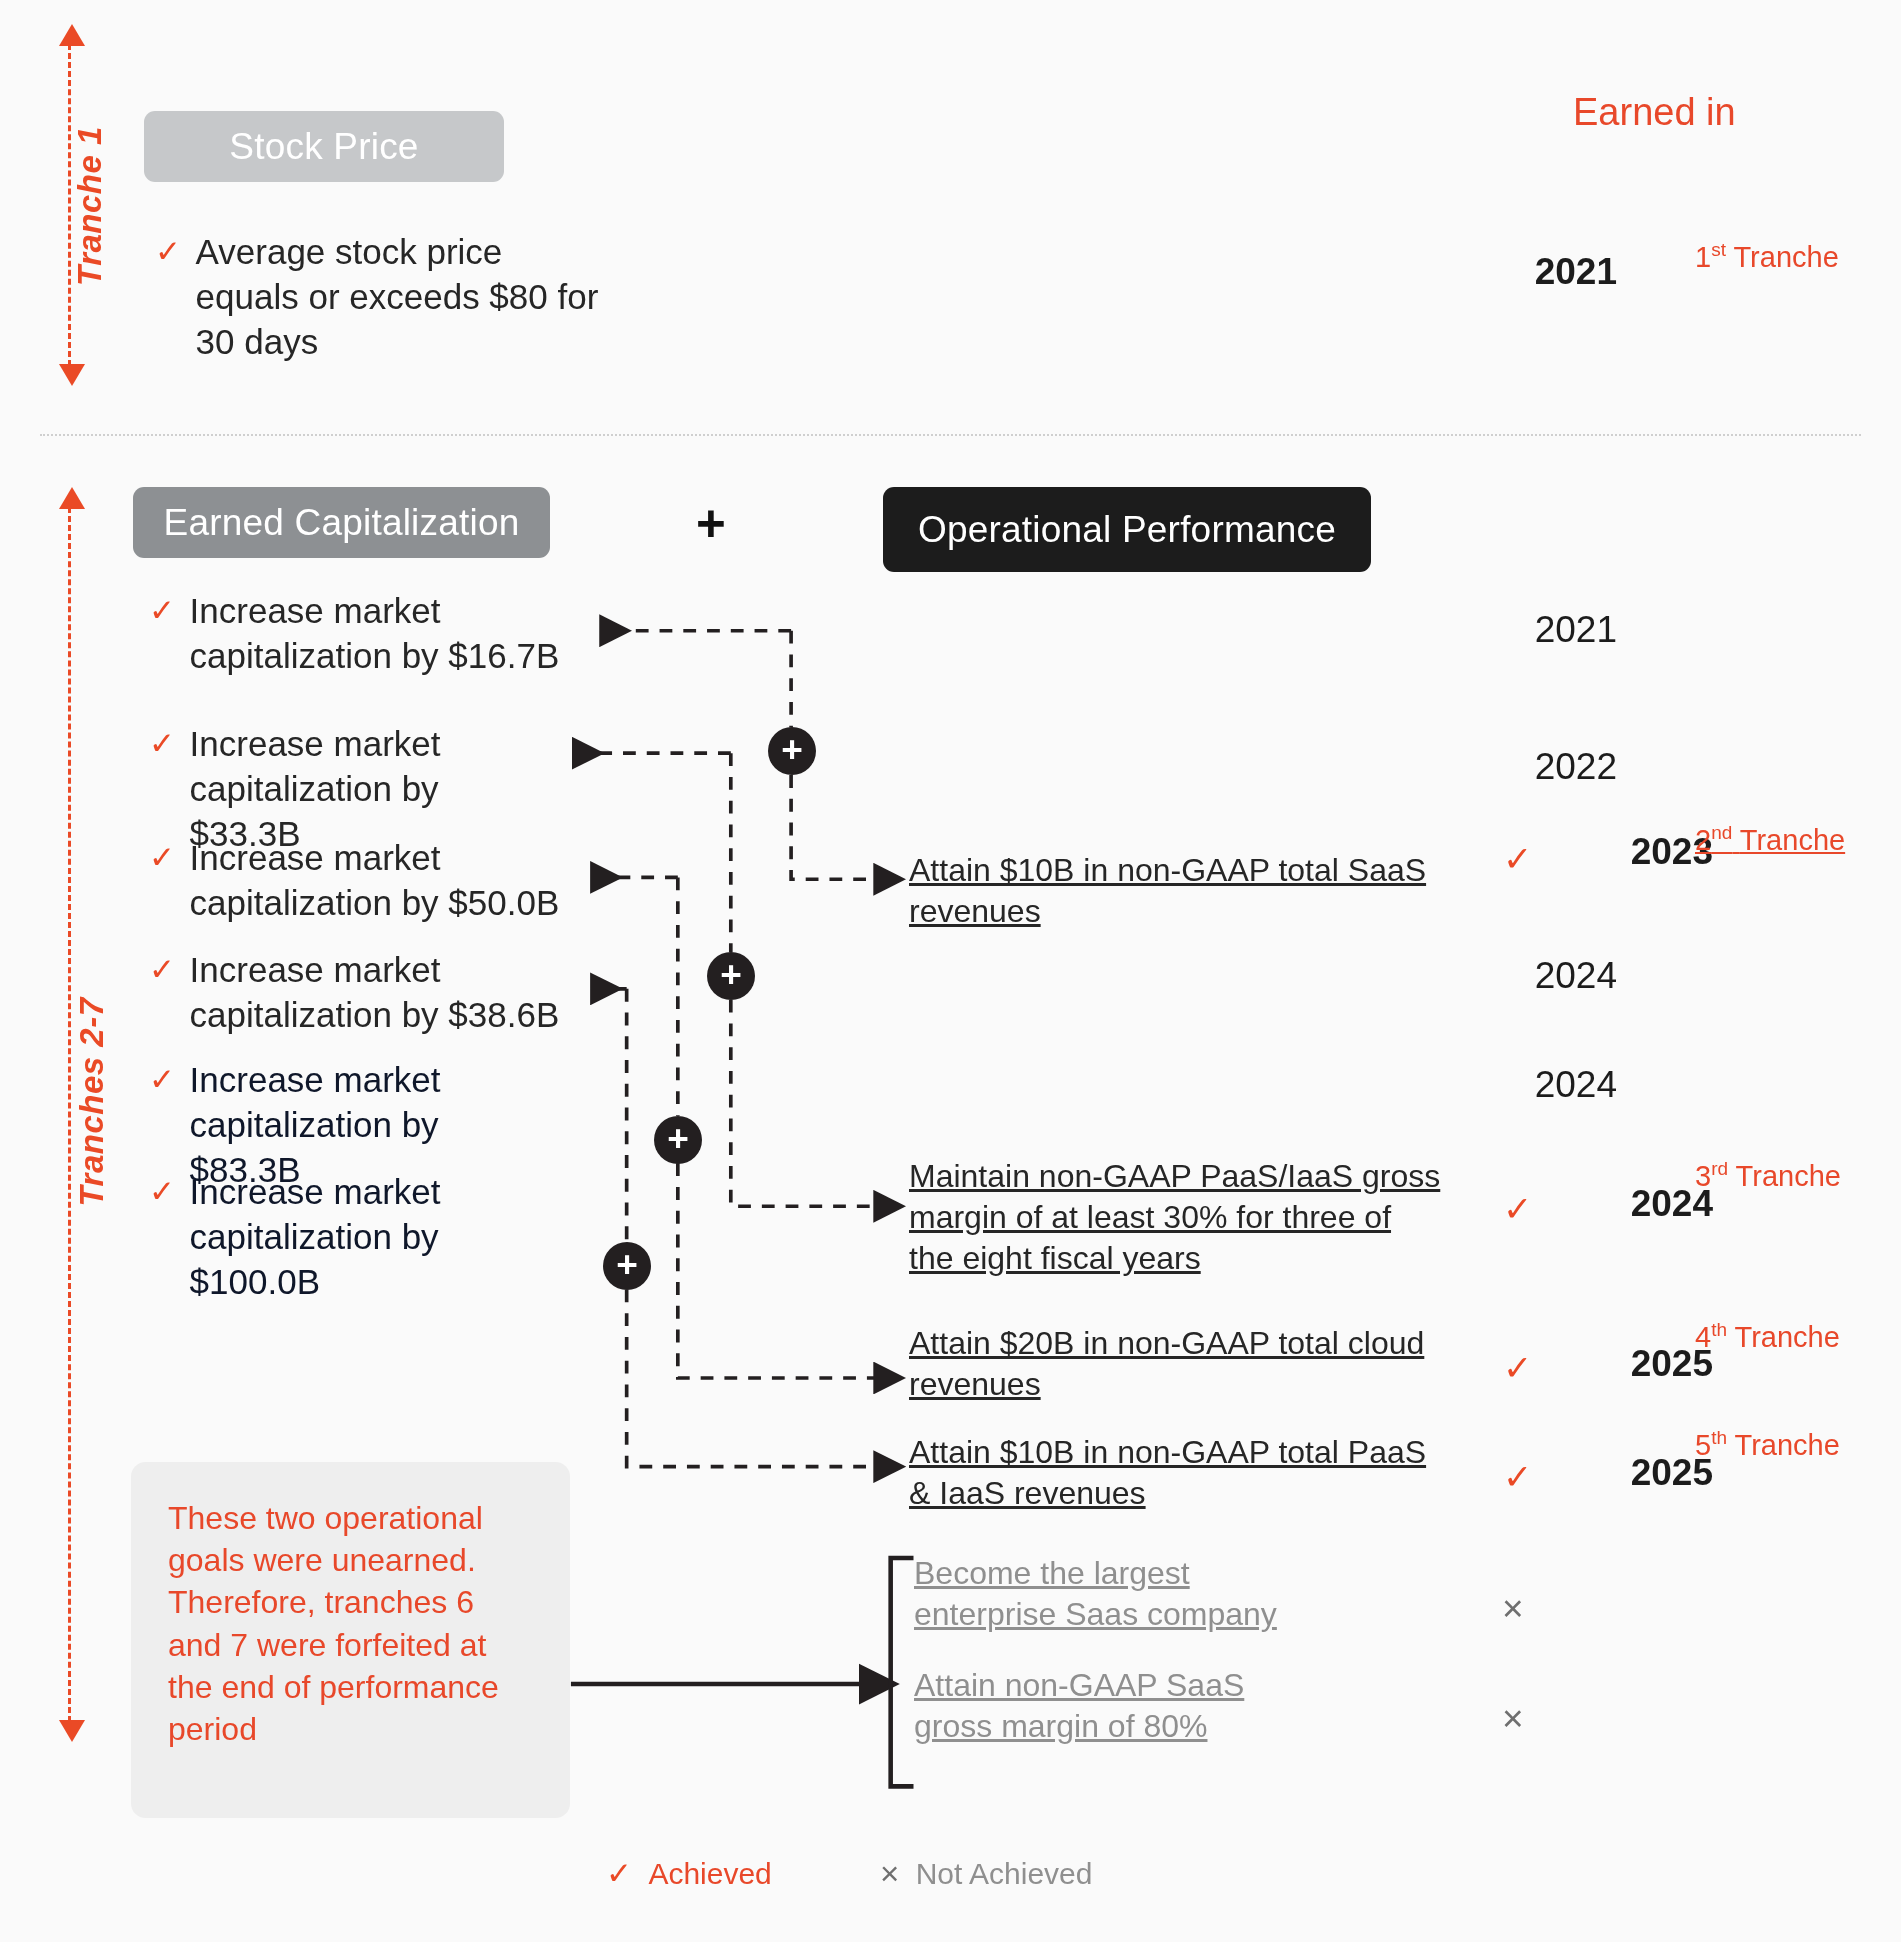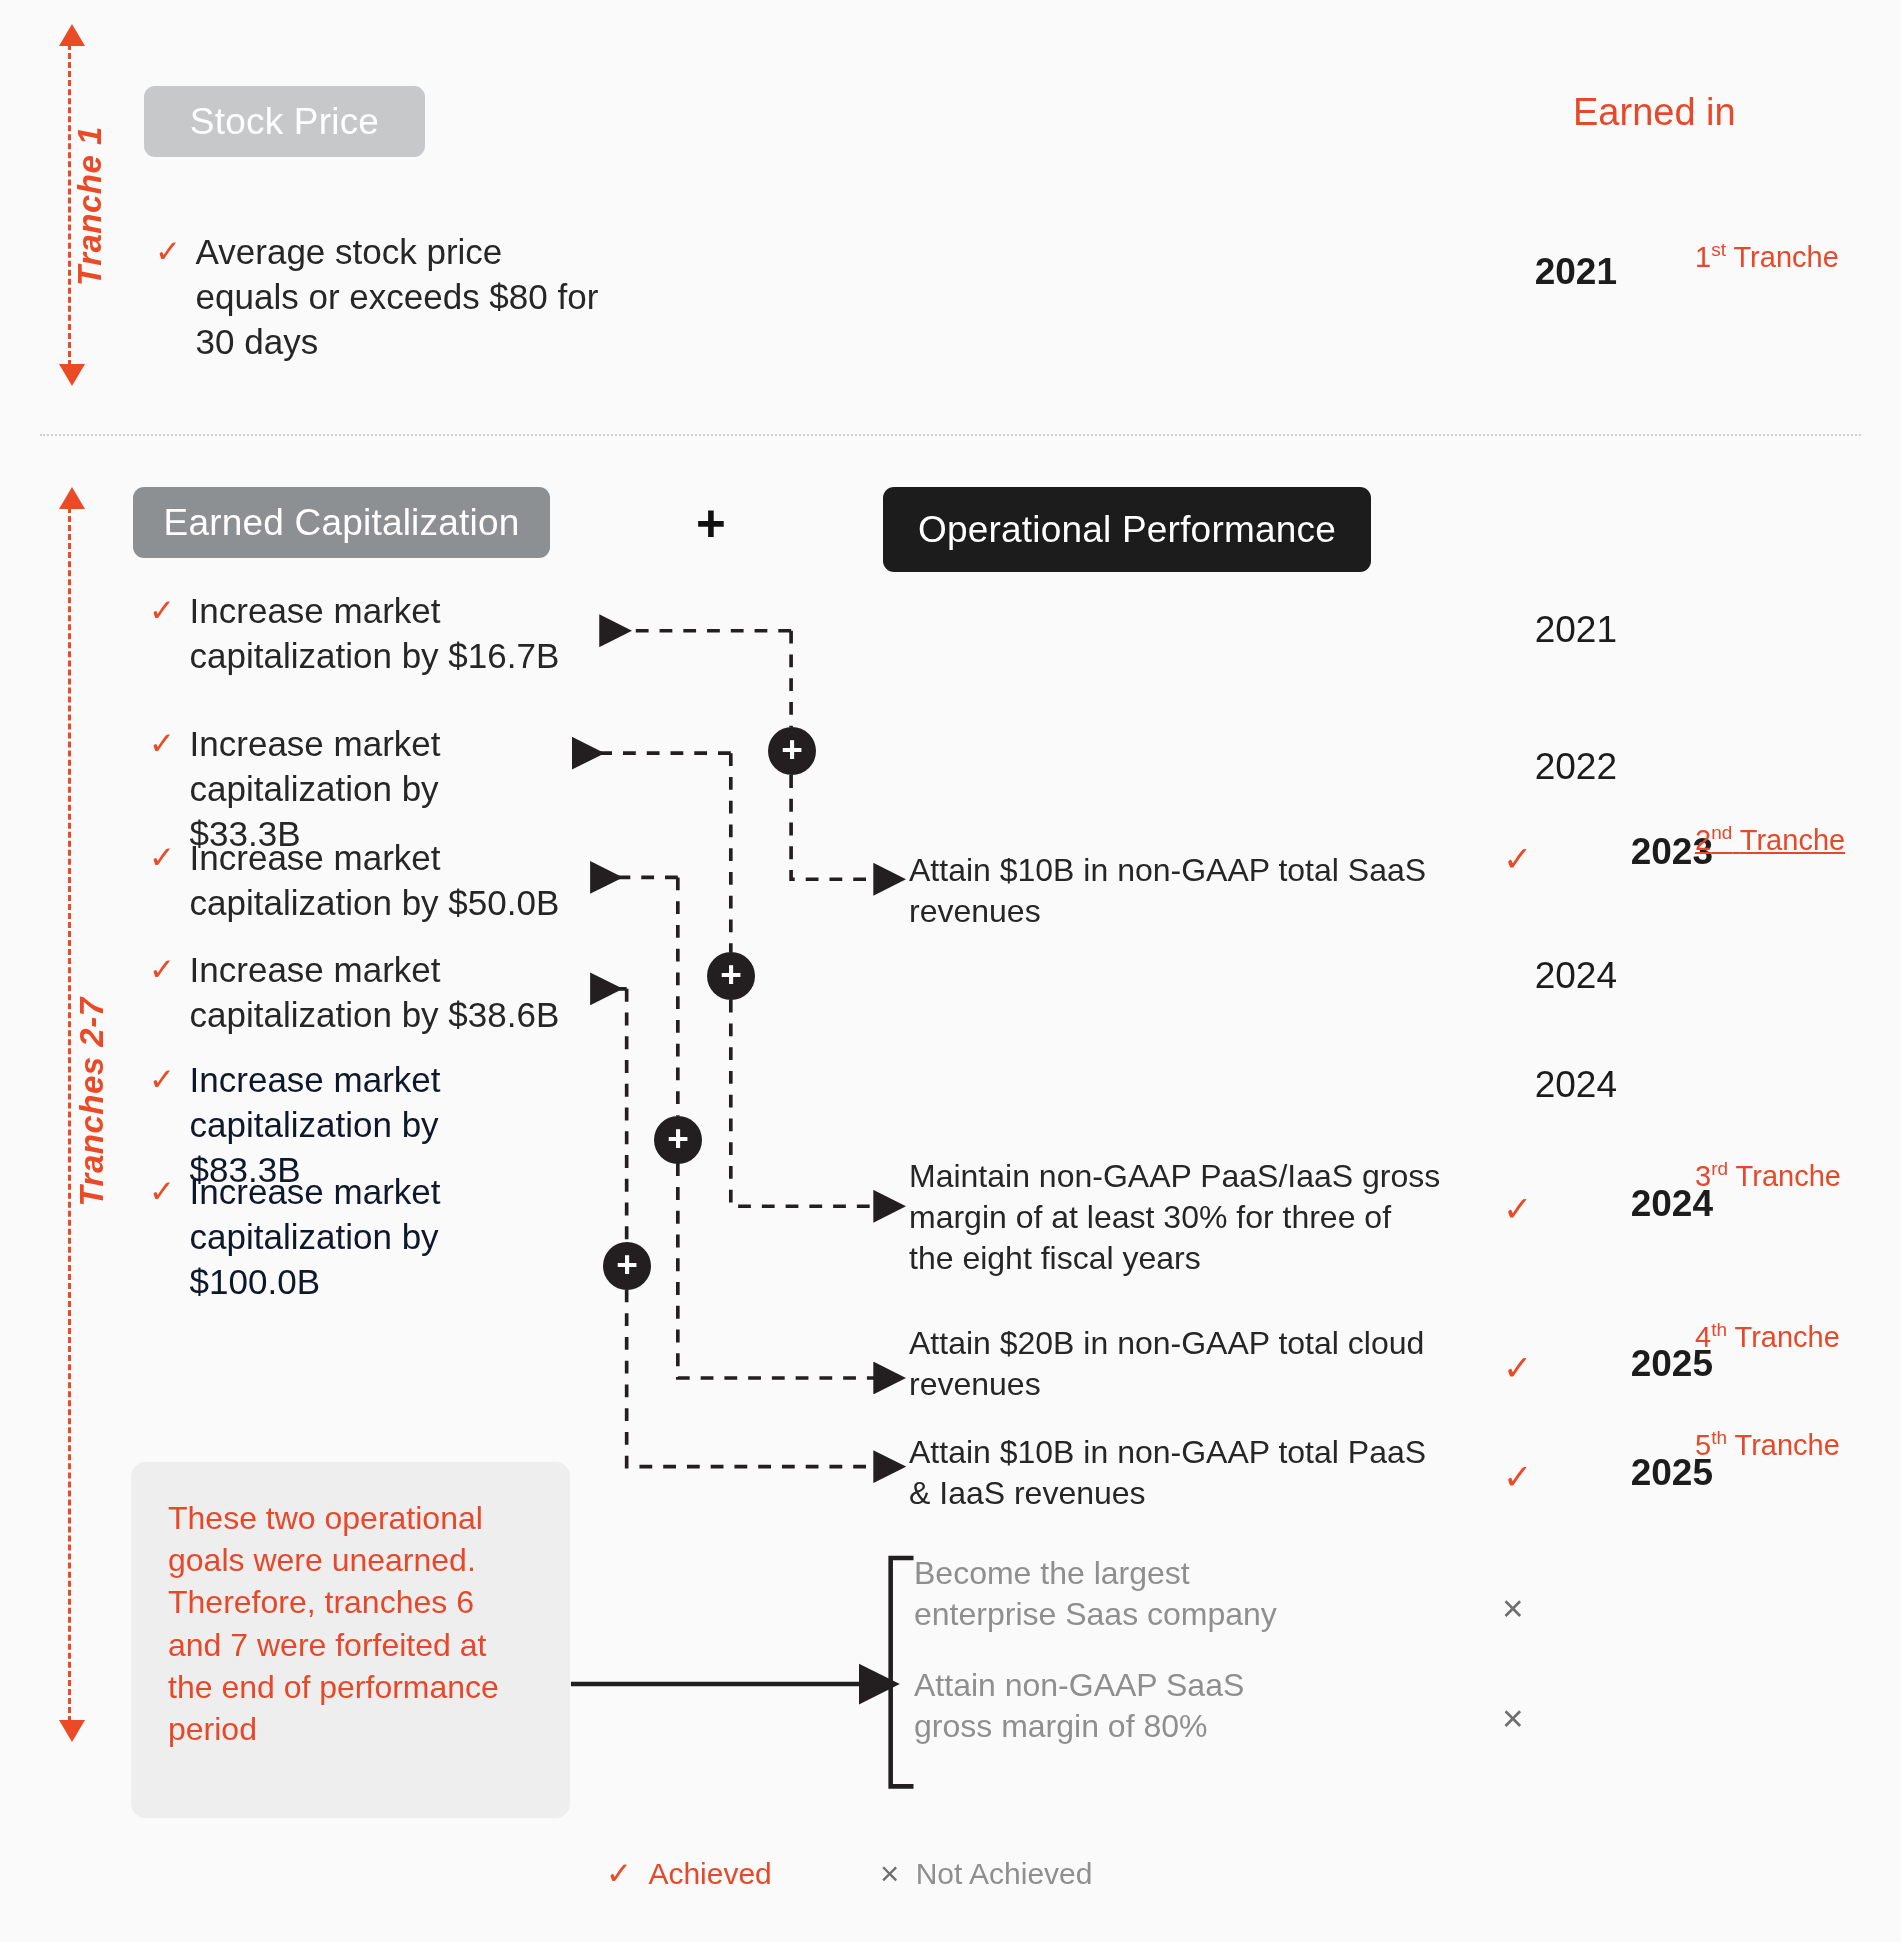--- a/index.html
+++ b/index.html
@@ -51,21 +51,21 @@
   
   .bullet{position:absolute;display:flex;align-items:flex-start;}
   .bullet .tick{
     color:#ea4a26;font-size:31px;line-height:1;margin-right:14.6px;margin-top:5.5px;
     flex:0 0 auto;
   }
   .bullet .txt{font-size:35px;line-height:1.28;}
   .txt.dim{color:#0f172a;}
 
   
-  .op{position:absolute;font-size:32px;line-height:1.28;}
+  .op{position:absolute;font-size:32px;line-height:1.28;text-decoration:underline;}
   .op.dim{color:#8f8f8f;}
 
   
   .earned-head{position:absolute;color:#e8482a;font-size:38px;}
   .year{position:absolute;font-size:37px;color:#1c1c1c;text-align:right;}
   .year.bold{font-weight:bold;}
   .tranche-tag{position:absolute;color:#e8482a;font-size:29px;white-space:nowrap;}
   .tranche-tag sup{font-size:19px;}
   .mark{position:absolute;font-size:35px;line-height:1;}
   .mark.yes{color:#ea4a26;}
@@ -142,21 +142,21 @@
       <path d="M1000,1705 L975,1705 L975,1955 L1000,1955"></path>
     </g>
   </svg>
 
   <div class="axis" style="left:68px;top:44px;height:322px;">
     <div class="arrow-up"></div>
     <div class="arrow-dn"></div>
   </div>
   <div class="axis-label" style="left:-20px;top:187px;width:219px;text-align:center;font-size:33px;">Tranche 1</div>
 
-  <div class="pill grey-light" style="left:144px;top:86px;width:281px;height:71px;">
+  <div class="pill grey-light" style="left:144px;top:111px;width:360px;height:71px;">
     <span>Stock Price</span>
   </div>
 
   <div class="bullet" style="left:155px;top:230px;width:457px;">
     <span class="tick">✓</span>
     <span class="txt">Average stock price equals or exceeds $80 for 30 days</span>
   </div>
 
   <div class="earned-head" style="left:1573px;top:91px;">Earned in</div>
 

